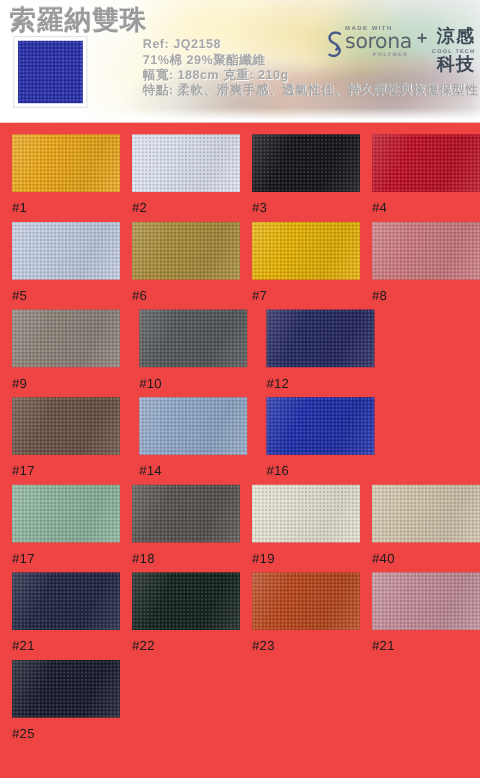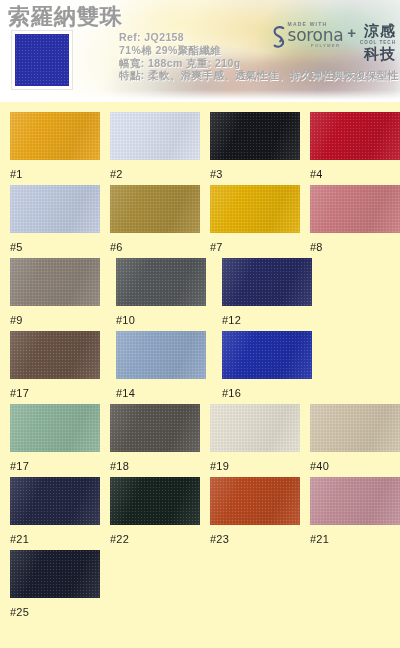--- a/index.html
+++ b/index.html
@@ -9,21 +9,21 @@
     height: 648px;
     background: #ffffff;
     font-family: "Liberation Sans", sans-serif;
     overflow: hidden;
   }
 
   #page {
     position: relative;
     width: 400px;
     height: 648px;
-    background: #fef9c3;
+    background: #ef4444;
   }
 
   
   #header {
     position: absolute;
     left: 0; top: 0;
     width: 400px; height: 102px;
     overflow: hidden;
     background: #ffffff;
   }

